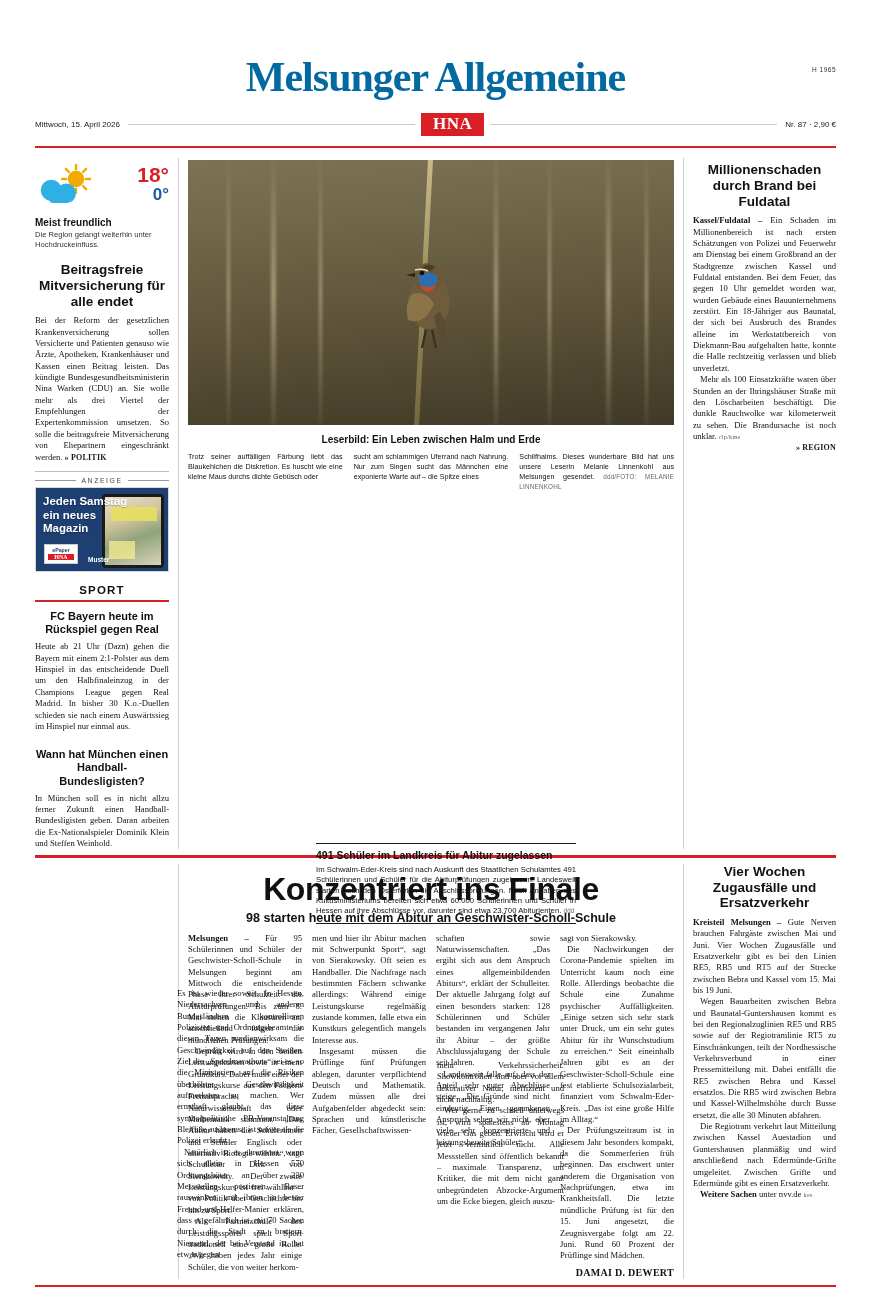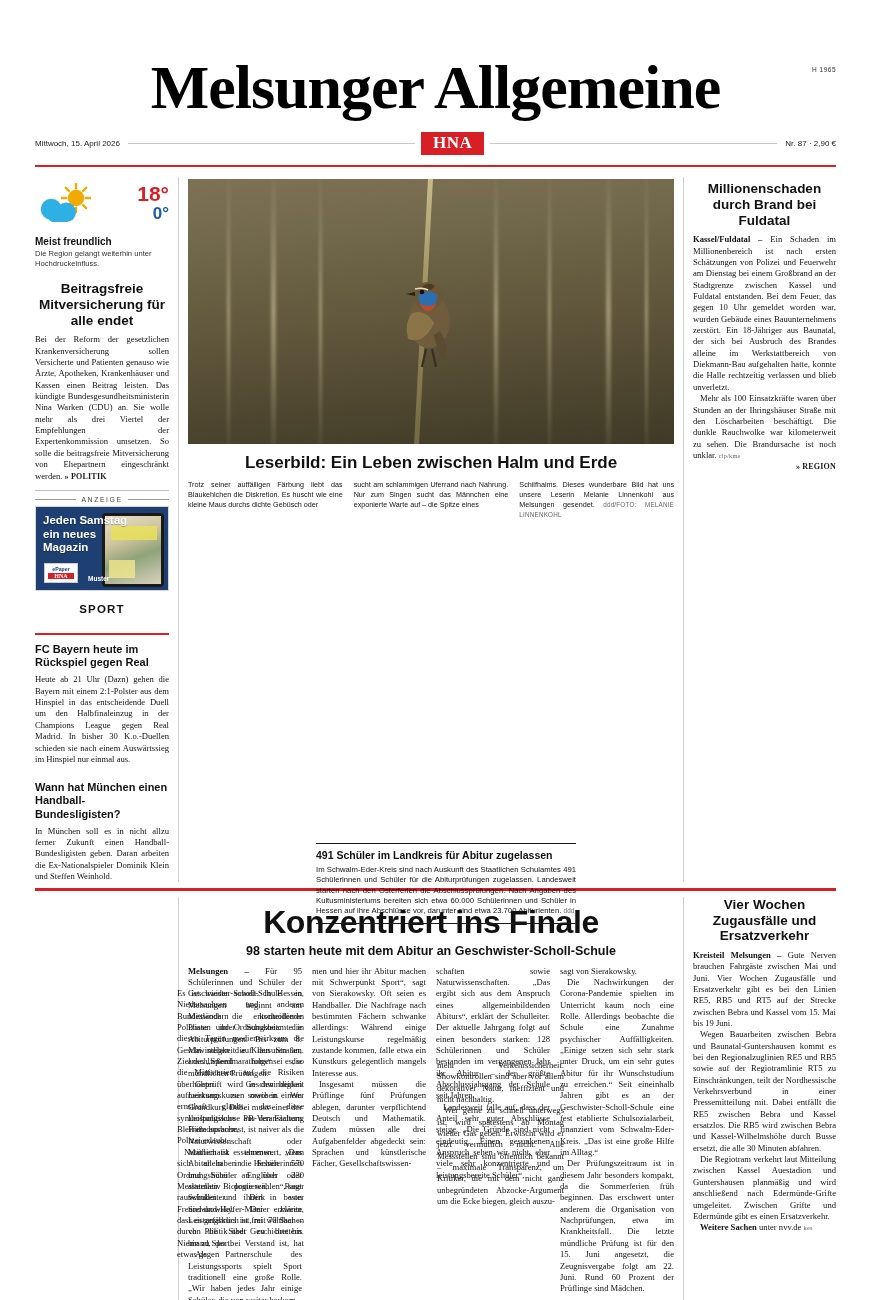--- a/index.html
+++ b/index.html
@@ -16,23 +16,23 @@
   
   .masthead { padding-top:58px; position:relative; }
   .issue-code {
     position:absolute; right:0; top:66px;
     font-size:6.5px; letter-spacing:.5px; color:#333;
   }
   .paper-title {
     text-align:center;
     font-family:"Liberation Serif", serif;
     font-weight:700;
-    font-size:62px;
+    font-size:42px;
     line-height:.95;
-    color:#000000;
+    color:#0369a1;
     letter-spacing:-1px;
     margin:0;
     padding:0 10px;
   }
   .mast-rule {
     display:flex; align-items:center; gap:0;
     margin-top:14px; position:relative; height:26px;
   }
   .mast-date { font-size:8px; color:#222; white-space:nowrap; padding-right:8px; }
   .mast-line { flex:1; height:1px; background:#c9c9c9; }
@@ -64,21 +64,21 @@
   .wx-title { font-size:10px; font-weight:700; margin-top:7px; }
   .wx-desc { font-size:7.6px; line-height:1.32; color:#333; margin-top:2px; }
 
   
   .hl-lg {
     font-size:13.5px; font-weight:700; line-height:1.16;
     text-align:center; margin:12px 0 6px;
   }
   .hl-md {
     font-size:11px; font-weight:700; line-height:1.2;
-    margin:8px 0 5px;
+    text-align:center; margin:8px 0 5px;
   }
   .body-serif {
     font-family:"Liberation Serif", serif;
     font-size:8.6px; line-height:1.32;
     text-align:justify; hyphens:auto;
   }
   .body-sans {
     font-size:7.9px; line-height:1.34; text-align:justify; hyphens:auto;
   }
   .body-serif p, .body-sans p { margin:0 0 0; text-indent:7px; }
@@ -88,21 +88,21 @@
     font-weight:700; font-size:8px; letter-spacing:.2px;
     color:#1a1a1a; white-space:nowrap;
   }
   .ref-right { text-align:right; display:block; margin-top:1px; }
   .credit { font-size:6.3px; color:#666; letter-spacing:.2px; }
 
   
   .sect { margin-top:12px; }
   .sect-label {
     text-align:center; font-size:11.5px; font-weight:700;
-    letter-spacing:1.2px; padding-bottom:18px;
+    letter-spacing:1.2px; padding-bottom:4px;
   }
   .sect-rule { height:2px; background:#d81f26; }
 
   
   .anzeige-head {
     display:flex; align-items:center; gap:5px;
     font-size:6.8px; letter-spacing:1.6px; color:#444; margin-bottom:3px;
   }
   .anzeige-head .l { flex:1; height:1px; background:#999; }
 
@@ -158,21 +158,21 @@
     background:linear-gradient(180deg, rgba(200,188,150,.0), rgba(214,203,163,.55), rgba(150,140,100,.1));
     filter:blur(1.5px);
   }
   .stalk-main {
     position:absolute; left:48%; top:-4%; width:5px; height:108%;
     background:linear-gradient(180deg,#cdbf8c,#9b8e5e 45%,#6f653f);
     transform:rotate(3deg); border-radius:2px;
   }
   .bird { position:absolute; left:40%; top:27%; width:92px; height:120px; }
   .photo-caption-title {
-    text-align:center; font-size:17px; font-weight:700; margin:9px 0 7px;
+    text-align:center; font-size:10px; font-weight:700; margin:9px 0 7px;
   }
   .cap-cols { display:flex; gap:11px; }
   .cap-cols > div { flex:1; font-size:7.2px; line-height:1.38; text-align:justify; }
 
   
   .big-hl {
     text-align:center; font-size:32px; font-weight:700;
     letter-spacing:-.4px; margin:9px 0 4px; line-height:1.05;
   }
   .big-sub {

